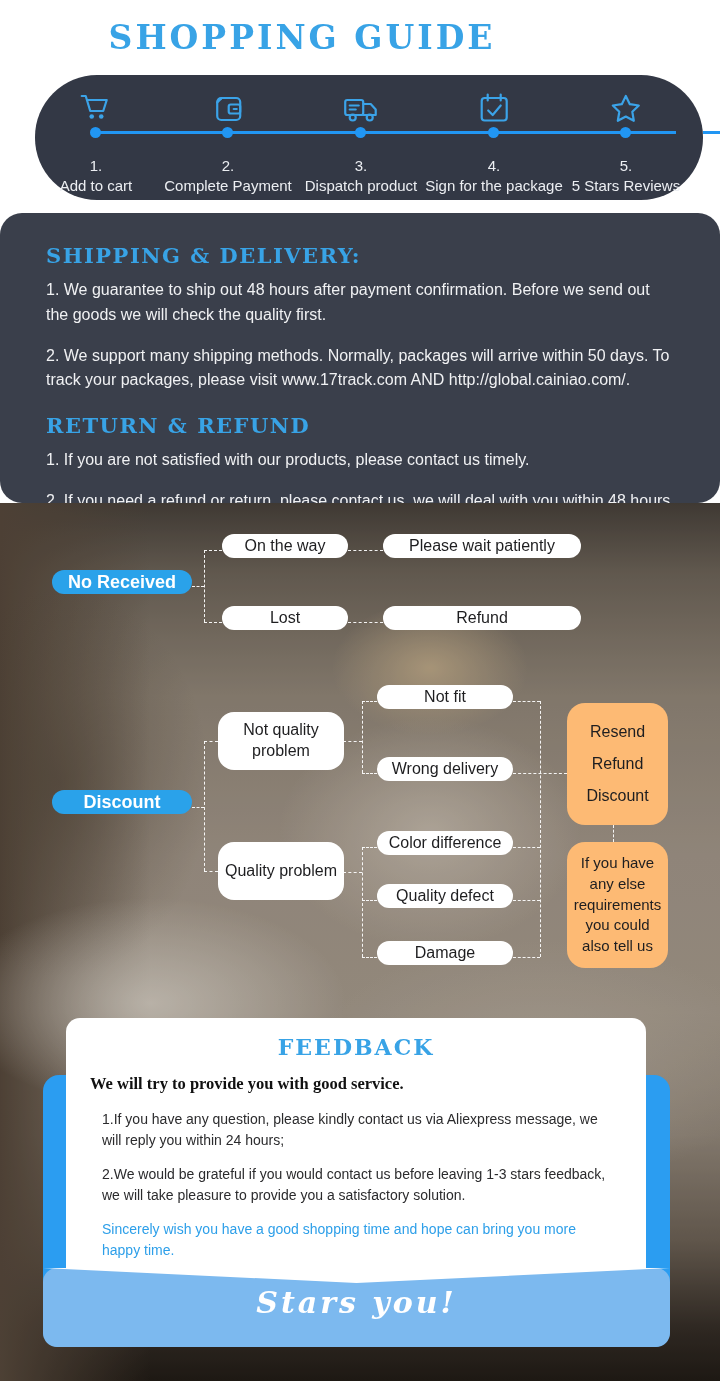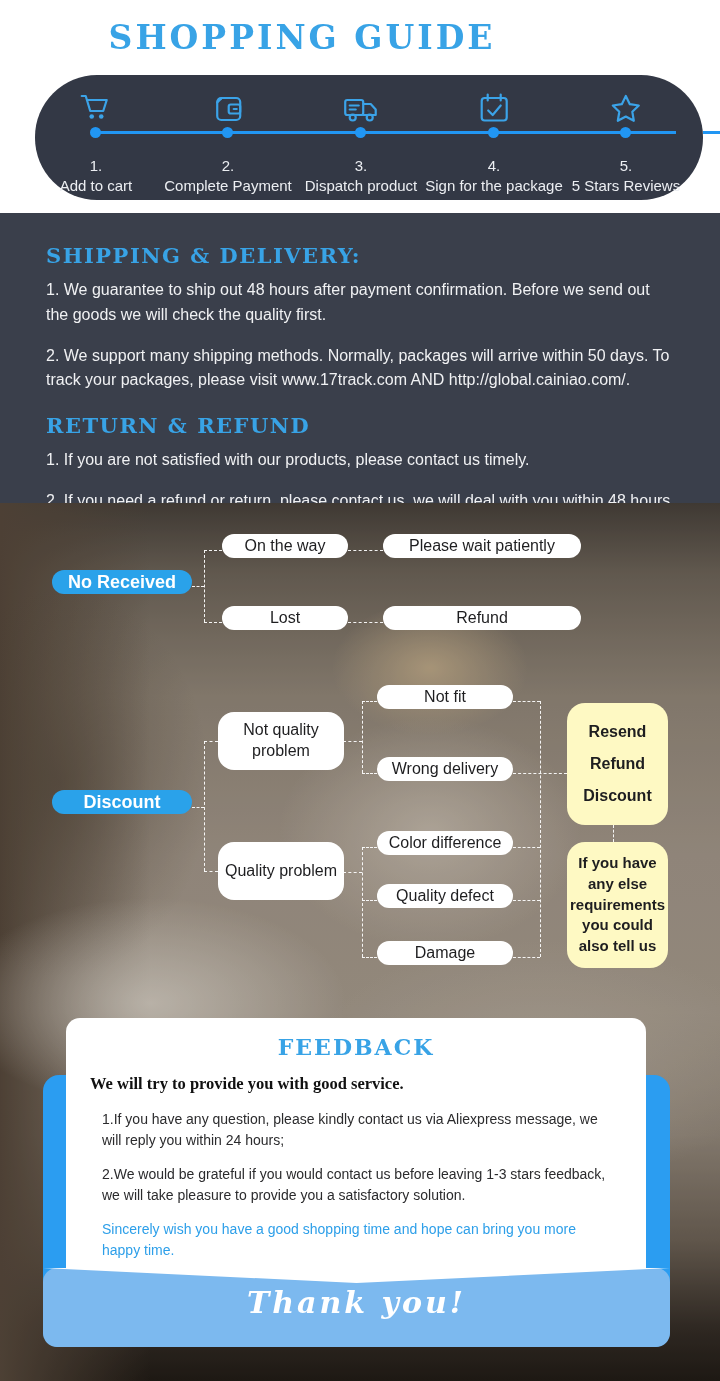--- a/index.html
+++ b/index.html
@@ -17,21 +17,21 @@
   .timeline-ext{position:absolute;left:703px;top:131px;width:17px;height:3px;background:#2196f3;}
   .tdot{position:absolute;top:52px;width:11px;height:11px;border-radius:50%;background:#2196f3;}
   .step{position:absolute;top:14px;transform:translateX(-50%);text-align:center;color:#eceef2;white-space:nowrap;}
   .step .ic{display:block;height:40px;margin:0 auto 2px;}
   .step .num{display:block;margin-top:28px;font-size:15px;}
   .step .lbl{display:block;margin-top:3px;font-size:15px;}
   .icsvg{stroke:#3ba3e8;fill:none;stroke-width:2.2;stroke-linecap:round;stroke-linejoin:round;}
 
   
   .dark-info{position:relative;width:720px;height:290px;background:#3a3f4b;box-sizing:border-box;
-             padding:30px 44px 0 46px;}
+             padding:30px 44px 0 46px;border-radius:22px;}
   .dark-info h2{margin:0 0 10px;font-size:21px;letter-spacing:1.5px;}
   .dark-info p{margin:0 0 16px;font-size:16px;line-height:1.55;color:#f0f1f3;}
   .dark-info h2.second{margin-top:20px;}
 
   
   .flow{position:relative;width:720px;height:878px;background:#9a8f82;overflow:hidden;}
   .photo-bg{position:absolute;inset:0;
     background:
       radial-gradient(140px 95px at 430px 165px, rgba(205,182,145,.85), rgba(205,182,145,0) 70%),
       radial-gradient(210px 160px at 430px 330px, rgba(218,208,194,.7), rgba(218,208,194,0) 72%),
@@ -40,22 +40,22 @@
       radial-gradient(200px 260px at 60px 280px, rgba(84,72,58,.6), rgba(84,72,58,0) 75%),
       linear-gradient(90deg,#57493c 0px, rgba(87,73,60,0) 150px),
       linear-gradient(180deg,#46403a 0%, #6f665b 8%, #968b7d 22%, #a89c8f 40%, #aba092 58%, #978c7f 72%, #6e6357 84%, #322b25 94%, #1d1813 100%);}
   .photo-dim{position:absolute;inset:0;background:rgba(32,27,22,.18);}
 
   .pill{position:absolute;height:24px;border-radius:17px;background:#fff;color:#1e1e20;
         display:flex;align-items:center;justify-content:center;font-size:16px;text-align:center;}
   .pill.blue{background:#2aa2ea;color:#fff;font-weight:bold;font-size:18px;}
   .fbox{position:absolute;background:#fff;color:#1e1e20;display:flex;align-items:center;
         justify-content:center;text-align:center;font-size:16px;line-height:1.3;border-radius:16px;}
-  .rbox{position:absolute;background:#fef9c3;color:#1e1e20;border-radius:18px;text-align:center;
-        display:flex;flex-direction:column;align-items:center;justify-content:center;font-size:16px;font-weight:bold;}
+  .rbox{position:absolute;background:#fdba74;color:#1e1e20;border-radius:18px;text-align:center;
+        display:flex;flex-direction:column;align-items:center;justify-content:center;font-size:16px;}
   .rbox span{display:block;margin:7px 0;}
   .rbox.small{font-size:15px;line-height:1.38;padding:6px 4px;box-sizing:border-box;}
 
   .dl{position:absolute;}
   .dl.h{border-top:1.6px dashed rgba(252,252,252,.95);height:0;}
   .dl.v{border-left:1.6px dashed rgba(252,252,252,.95);width:0;}
 
   
   .blue-card{position:absolute;left:43px;top:572px;width:627px;height:272px;background:#2b9df1;border-radius:16px;}
   .white-card{position:absolute;left:66px;top:515px;width:580px;height:268px;background:#fff;border-radius:14px;
@@ -217,16 +217,16 @@
     <div class="blue-card"></div>
     <div class="white-card">
       <h3 class="stencil">FEEDBACK</h3>
       <p class="intro">We will try to provide you with good service.</p>
       <p>1.If you have any question, please kindly contact us via Aliexpress message, we will reply you within 24 hours;</p>
       <p>2.We would be grateful if you would contact us before leaving 1-3 stars feedback, we will take pleasure to provide you a satisfactory solution.</p>
       <p class="blue-text">Sincerely wish you have a good shopping time and hope can bring you more happy time.</p>
     </div>
     <div class="ty-bar"></div>
     <div class="ty-notch"></div>
-    <div class="ty-text">Thank you!</div>
+    <div class="ty-text">Stars you!</div>
   </div>
 
 </div>
 
 </body></html>

